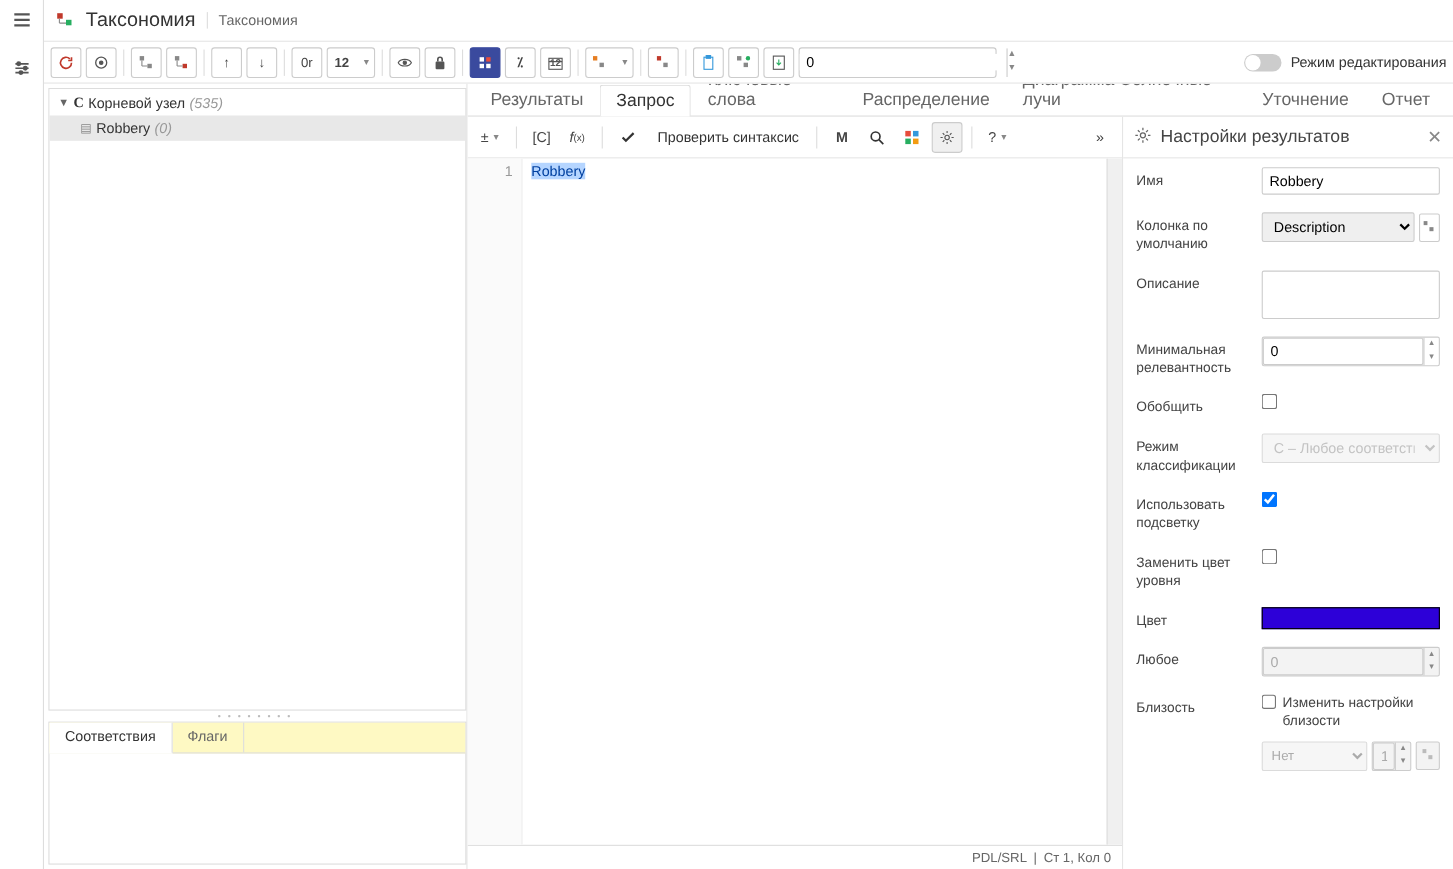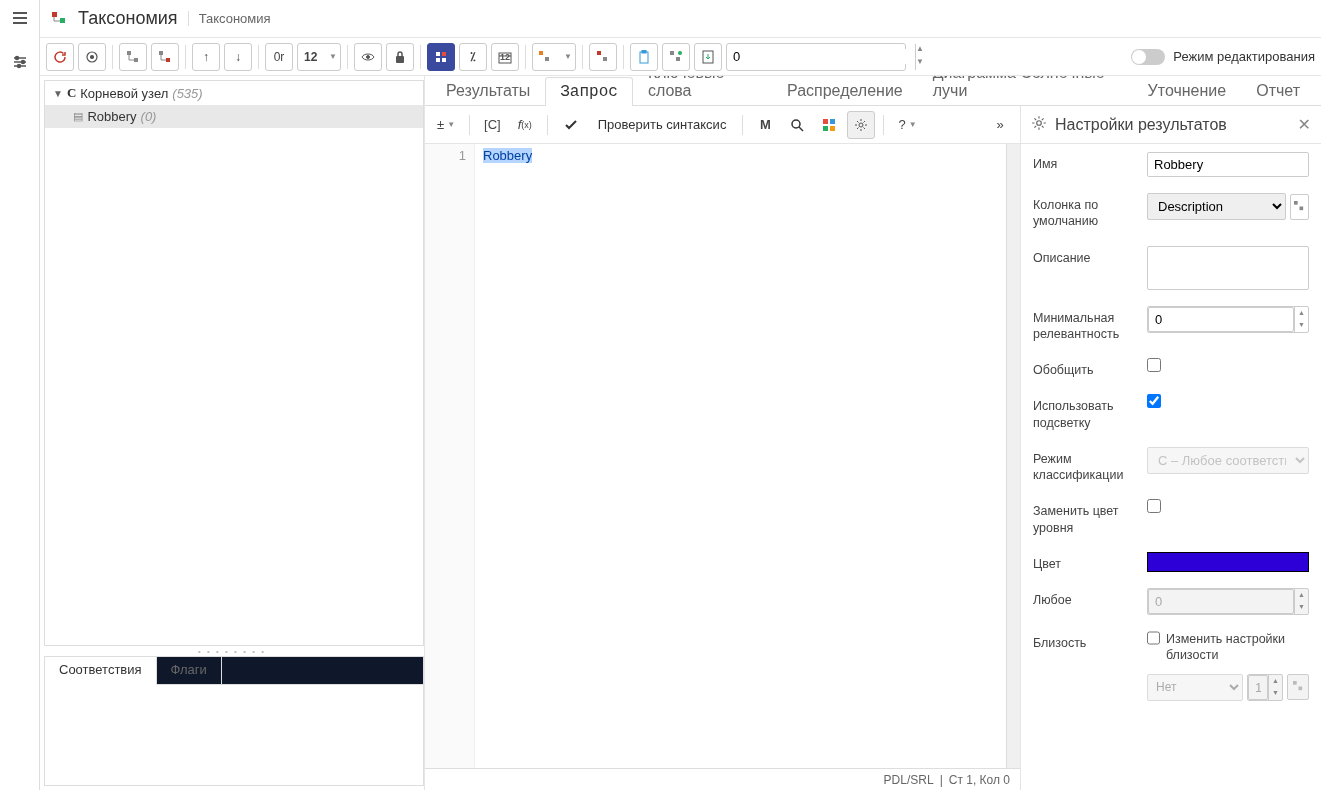--- a/index.html
+++ b/index.html
@@ -33,27 +33,27 @@
 .tree-node { padding:4px 8px; display:flex; align-items:center; gap:4px; cursor:pointer;}
 .tree-node.root { background:#fff;}
 .tree-node.selected { background:#e8e8e8;}
 .tree-arrow { font-size:10px; color:#666;}
 .tree-c { font-weight:bold; color:#333; font-family:serif;}
 .tree-label { color:#333;}
 .tree-count { color:#999; font-style:italic;}
 .tree-doc-icon { font-size:11px; color:#888;}
 .splitter-h { height:10px; display:flex; align-items:center; justify-content:center; cursor:row-resize; color:#bbb; font-size:8px; letter-spacing:2px;}
 .bottom-tabs { border:1px solid #ddd; margin:0 0 4px 4px; display:flex; flex-direction:column; height:130px;}
-.btab-strip { display:flex; height:28px; border-bottom:1px solid #ddd; background:#0f172a;}
+.btab-strip { display:flex; height:28px; border-bottom:1px solid #ddd; background:#fef9c3;}
 .btab { padding:5px 14px; font-size:13px; color:#666; cursor:pointer; border-right:1px solid #ddd;}
 .btab.active { background:#fff; color:#333; border-bottom:1px solid #fff; margin-bottom:-1px;}
 .right-side { flex:1; display:flex; flex-direction:column; overflow:hidden;}
 .tab-strip { height:30px; display:flex; align-items:flex-end; padding:0 6px; border-bottom:1px solid #ddd; gap:0;}
 .tab { padding:5px 14px; font-size:16px; color:#666; cursor:pointer; border:1px solid transparent; border-bottom:none;}
-.tab.active { color:#333; border-color:#ddd; background:#fff; border-radius:3px 3px 0 0; margin-bottom:-1px;font-family:Liberation Mono, monospace;}
+.tab.active { color:#333; border-color:#ddd; background:#fff; border-radius:3px 3px 0 0; margin-bottom:-1px;}
 .editor-area { flex:1; display:flex; overflow:hidden;}
 .editor-main { flex:1; display:flex; flex-direction:column; border-right:1px solid #e5e5e5;}
 .editor-toolbar { height:38px; display:flex; align-items:center; padding:0 6px; gap:4px; border-bottom:1px solid #e5e5e5;}
 .etbtn { min-width:28px; height:28px; padding:0 6px; display:flex; align-items:center; justify-content:center; cursor:pointer; font-size:13px; color:#444; border-radius:3px;}
 .etbtn.bordered { border:1px solid #ccc; background:#f0f0f0;}
 .etbtn .dd { font-size:8px; margin-left:3px; color:#888;}
 .check-syntax { display:flex; align-items:center; gap:20px; font-size:13px; color:#333; cursor:pointer; padding:0 8px;}
 .check-syntax svg { stroke:#333;}
 .esep { width:1px; height:20px; background:#ddd; margin:0 4px;}
 .expand-icon { margin-left:auto;}
@@ -390,29 +390,29 @@
                   </div>
               </div>
             </div>
             <div class="prop-row">
               <div class="prop-label">Обобщить</div>
               <div class="prop-control">
                   <input type="checkbox" style="">
                 </div>
             </div>
             <div class="prop-row">
+              <div class="prop-label">Режим классификации</div>
+              <div class="prop-control">
+                  <select class="disabled" disabled=""><option>C – Любое соответств…</option></select>
+                </div>
+            </div>
+            <div class="prop-row">
               <div class="prop-label">Использовать подсветку</div>
               <div class="prop-control">
                   <input type="checkbox" checked="" style="">
-                </div>
-            </div>
-            <div class="prop-row">
-              <div class="prop-label">Режим классификации</div>
-              <div class="prop-control">
-                  <select class="disabled" disabled=""><option>C – Любое соответств…</option></select>
                 </div>
             </div>
             <div class="prop-row">
               <div class="prop-label">Заменить цвет уровня</div>
               <div class="prop-control">
                   <input type="checkbox" style="">
                 </div>
             </div>
             <div class="prop-row">
               <div class="prop-label">Цвет</div>

